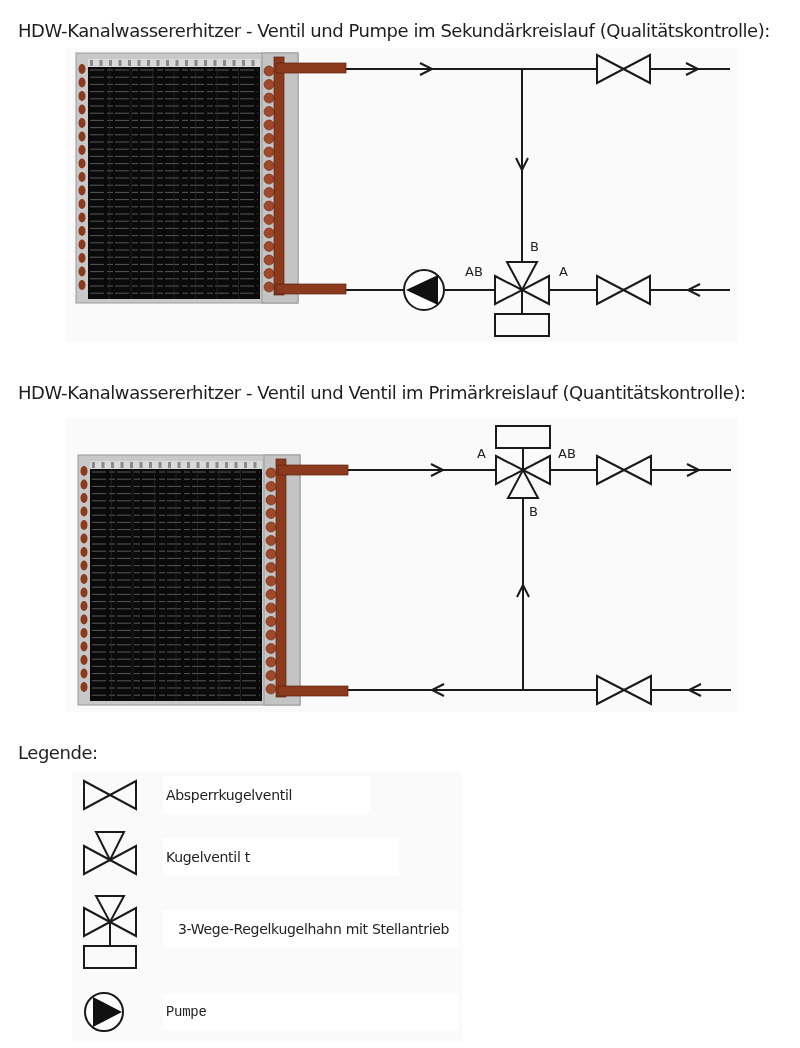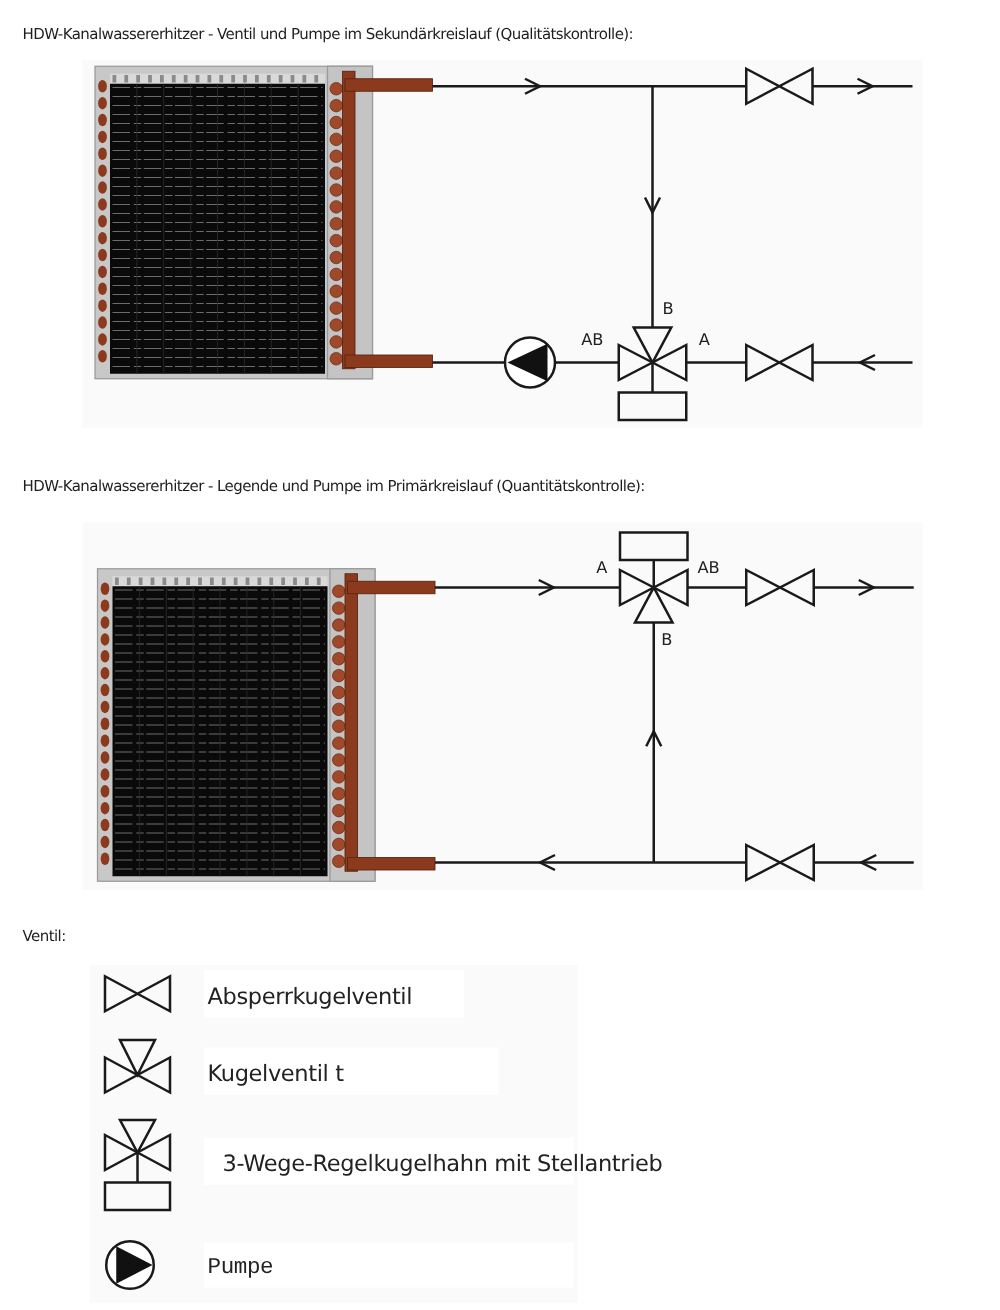--- a/index.html
+++ b/index.html
@@ -1,23 +1,23 @@
 <!DOCTYPE html>
 <html><head>
   <meta charset="utf-8">
   <style>
     html, body { margin:0; padding:0; background:#ffffff; }
     body { width:800px; height:1048px; position:relative; overflow:hidden;
            font-family:"DejaVu Sans", "Liberation Sans", sans-serif; color:#222; }
-    .heading { position:absolute; left:18px; font-size:12px; letter-spacing:-0.45px; color:#1e1e1e; white-space:nowrap; }
+    .heading { position:absolute; left:18px; font-size:18px; letter-spacing:-0.45px; color:#1e1e1e; white-space:nowrap; }
     .panel { position:absolute; background:#fafafa; }
     svg { position:absolute; left:0; top:0; overflow:visible; }
     .lbl { font-family:"DejaVu Sans", sans-serif; font-size:13px; fill:#222; }
     .legend-row-bg { position:absolute; background:#ffffff; }
-    .legend-text { position:absolute; font-size:18px; letter-spacing:-0.3px; color:#222; white-space:nowrap; }
+    .legend-text { position:absolute; font-size:14px; letter-spacing:-0.3px; color:#222; white-space:nowrap; }
     .legend-icon { position:absolute; }
   </style>
 </head>
 <body>
 
 <div class="heading" style="top:20px;">HDW-Kanalwassererhitzer - Ventil und Pumpe im Sekundärkreislauf (Qualitätskontrolle):</div>
 <div class="panel" style="left:66px; top:48px; width:672px; height:294px;"></div>
 
 <svg width="800" height="1048" style="width:800px;height:1048px;">
 
@@ -155,21 +155,21 @@
 
   <g>
     <circle cx="424" cy="290" r="20" fill="#fff" stroke="#1a1a1a" stroke-width="2"></circle>
     <polygon points="406,290 438,275 438,305" fill="#111"></polygon>
   </g>
   <text class="lbl" x="465" y="276">AB</text>
   <text class="lbl" x="559" y="276">A</text>
   <text class="lbl" x="530" y="251">B</text>
 </svg>
 
-<div class="heading" style="top:382px;">HDW-Kanalwassererhitzer - Legende und Pumpe im Primärkreislauf (Quantitätskontrolle):</div>
+<div class="heading" style="top:382px;">HDW-Kanalwassererhitzer - Ventil und Ventil im Primärkreislauf (Quantitätskontrolle):</div>
 <div class="panel" style="left:66px; top:418px; width:672px; height:294px;"></div>
 
 <svg width="800" height="1048" style="width:800px;height:1048px;">
   <g id="coil2" transform="translate(78,455)">
       <rect x="0" y="0" width="222" height="250" fill="#c8c8c8" stroke="#9a9a9a" stroke-width="1"></rect>
       <rect x="186" y="0" width="36" height="250" fill="#c4c4c4" stroke="#9a9a9a" stroke-width="1"></rect>
       <rect x="12" y="6" width="172" height="8" fill="#d9d9d9"></rect>
       <rect x="14" y="7" width="3" height="6" fill="#8a8a8a"></rect>
       <rect x="23.5" y="7" width="3" height="6" fill="#8a8a8a"></rect>
       <rect x="33" y="7" width="3" height="6" fill="#8a8a8a"></rect>
@@ -295,21 +295,21 @@
       <polygon points="508,498 538,498 523,470"></polygon>
       <line x1="523" y1="470" x2="523" y2="448"></line>
       <rect x="496" y="426" width="54" height="22"></rect>
     </g>
   </g>
   <text class="lbl" x="477" y="458">A</text>
   <text class="lbl" x="558" y="458">AB</text>
   <text class="lbl" x="529" y="516">B</text>
 </svg>
 
-<div class="heading" style="top:742px;">Ventil:</div>
+<div class="heading" style="top:742px;">Legende:</div>
 <div class="panel" style="left:72px; top:772px; width:390px; height:270px;"></div>
 
 <div class="legend-row-bg" style="left:163px; top:776px; width:208px; height:38px;"></div>
 <div class="legend-row-bg" style="left:163px; top:838px; width:236px; height:38px;"></div>
 <div class="legend-row-bg" style="left:163px; top:910px; width:296px; height:38px;"></div>
 <div class="legend-row-bg" style="left:163px; top:994px; width:296px; height:36px;"></div>
 
 <div>
   <svg class="legend-icon" style="left:82px; top:779px;" width="56" height="34">
     <polygon points="2,2 54,30 54,2 2,30" fill="none" stroke="#1a1a1a" stroke-width="2"></polygon>

